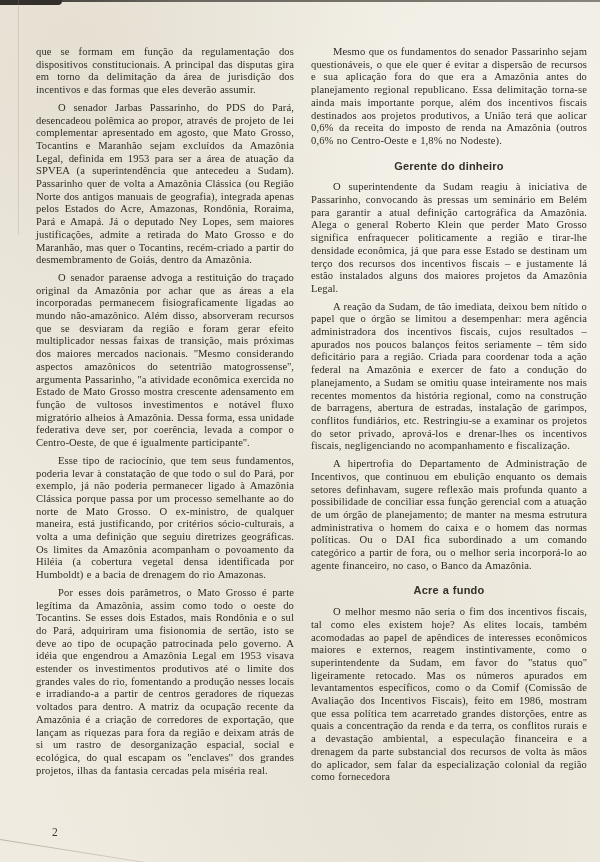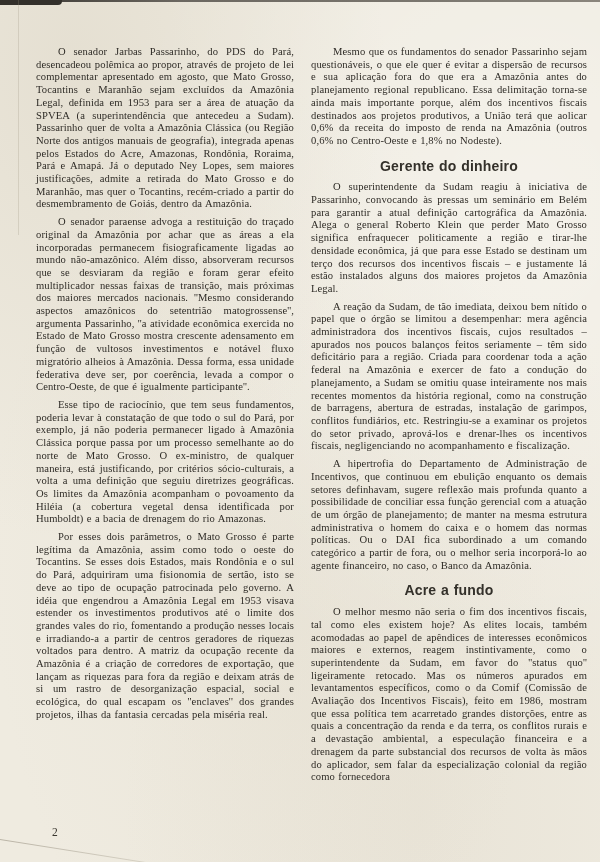--- a/index.html
+++ b/index.html
@@ -70,21 +70,21 @@
   }
   .col-left  { width: 258px; }
   .col-right { width: 276px; }
   .para {
     margin: 0 0 5px 0;
     text-indent: 22px;
   }
   .para.no-indent { text-indent: 0; }
   .heading {
     font-family: "Liberation Sans", sans-serif;
-    font-size: 14px;
+    font-size: 11px;
     font-weight: bold;
     text-align: center;
     color: #33302a;
     margin: 12px 0 9px 0;
     letter-spacing: 0.2px;
   }
   .page-number {
     position: absolute;
     left: 52px;
     top: 826px;
@@ -98,20 +98,21 @@
 <div class="page">
 
   <div class="scan-edge-top"></div>
   <div class="scan-corner"></div>
   <div class="fold-line"></div>
   <div class="crease"></div>
 
   <div class="columns">
 
     <div class="col col-left">
+      <p class="para no-indent">que se formam em função da regulamentação dos dispositivos constitucionais. A principal das disputas gira em torno da delimitação da área de jurisdição dos incentivos e das formas que eles deverão assumir.</p>
       <p class="para">O senador Jarbas Passarinho, do PDS do Pará, desencadeou polêmica ao propor, através de projeto de lei complementar apresentado em agosto, que Mato Grosso, Tocantins e Maranhão sejam excluídos da Amazônia Legal, definida em 1953 para ser a área de atuação da SPVEA (a superintendência que antecedeu a Sudam). Passarinho quer de volta a Amazônia Clássica (ou Região Norte dos antigos manuais de geografia), integrada apenas pelos Estados do Acre, Amazonas, Rondônia, Roraima, Pará e Amapá. Já o deputado Ney Lopes, sem maiores justificações, admite a retirada do Mato Grosso e do Maranhão, mas quer o Tocantins, recém-criado a partir do desmembramento de Goiás, dentro da Amazônia.</p>
       <p class="para">O senador paraense advoga a restituição do traçado original da Amazônia por achar que as áreas a ela incorporadas permanecem fisiograficamente ligadas ao mundo não-amazônico. Além disso, absorveram recursos que se desviaram da região e foram gerar efeito multiplicador nessas faixas de transição, mais próximas dos maiores mercados nacionais. ''Mesmo considerando aspectos amazônicos do setentrião matogrossense'', argumenta Passarinho, ''a atividade econômica exercida no Estado de Mato Grosso mostra crescente adensamento em função de vultosos investimentos e notável fluxo migratório alheios à Amazônia. Dessa forma, essa unidade federativa deve ser, por coerência, levada a compor o Centro-Oeste, de que é igualmente participante''.</p>
       <p class="para">Esse tipo de raciocínio, que tem seus fundamentos, poderia levar à constatação de que todo o sul do Pará, por exemplo, já não poderia permanecer ligado à Amazônia Clássica porque passa por um processo semelhante ao do norte de Mato Grosso. O ex-ministro, de qualquer maneira, está justificando, por critérios sócio-culturais, a volta a uma definição que seguiu diretrizes geográficas. Os limites da Amazônia acompanham o povoamento da Hiléia (a cobertura vegetal densa identificada por Humboldt) e a bacia de drenagem do rio Amazonas.</p>
       <p class="para">Por esses dois parâmetros, o Mato Grosso é parte legítima da Amazônia, assim como todo o oeste do Tocantins. Se esses dois Estados, mais Rondônia e o sul do Pará, adquiriram uma fisionomia de sertão, isto se deve ao tipo de ocupação patrocinada pelo governo. A idéia que engendrou a Amazônia Legal em 1953 visava estender os investimentos produtivos até o limite dos grandes vales do rio, fomentando a produção nesses locais e irradiando-a a partir de centros geradores de riquezas voltados para dentro. A matriz da ocupação recente da Amazônia é a criação de corredores de exportação, que lançam as riquezas para fora da região e deixam atrás de si um rastro de desorganização espacial, social e ecológica, do qual escapam os ''enclaves'' dos grandes projetos, ilhas da fantasia cercadas pela miséria real.</p>
     </div>
 
     <div class="col col-right">
       <p class="para">Mesmo que os fundamentos do senador Passarinho sejam questionáveis, o que ele quer é evitar a dispersão de recursos e sua aplicação fora do que era a Amazônia antes do planejamento regional republicano. Essa delimitação torna-se ainda mais importante porque, além dos incentivos fiscais destinados aos projetos produtivos, a União terá que aolicar 0,6% da receita do imposto de renda na Amazônia (outros 0,6% no Centro-Oeste e 1,8% no Nodeste).</p>
 
       <h2 class="heading">Gerente do dinheiro</h2>

